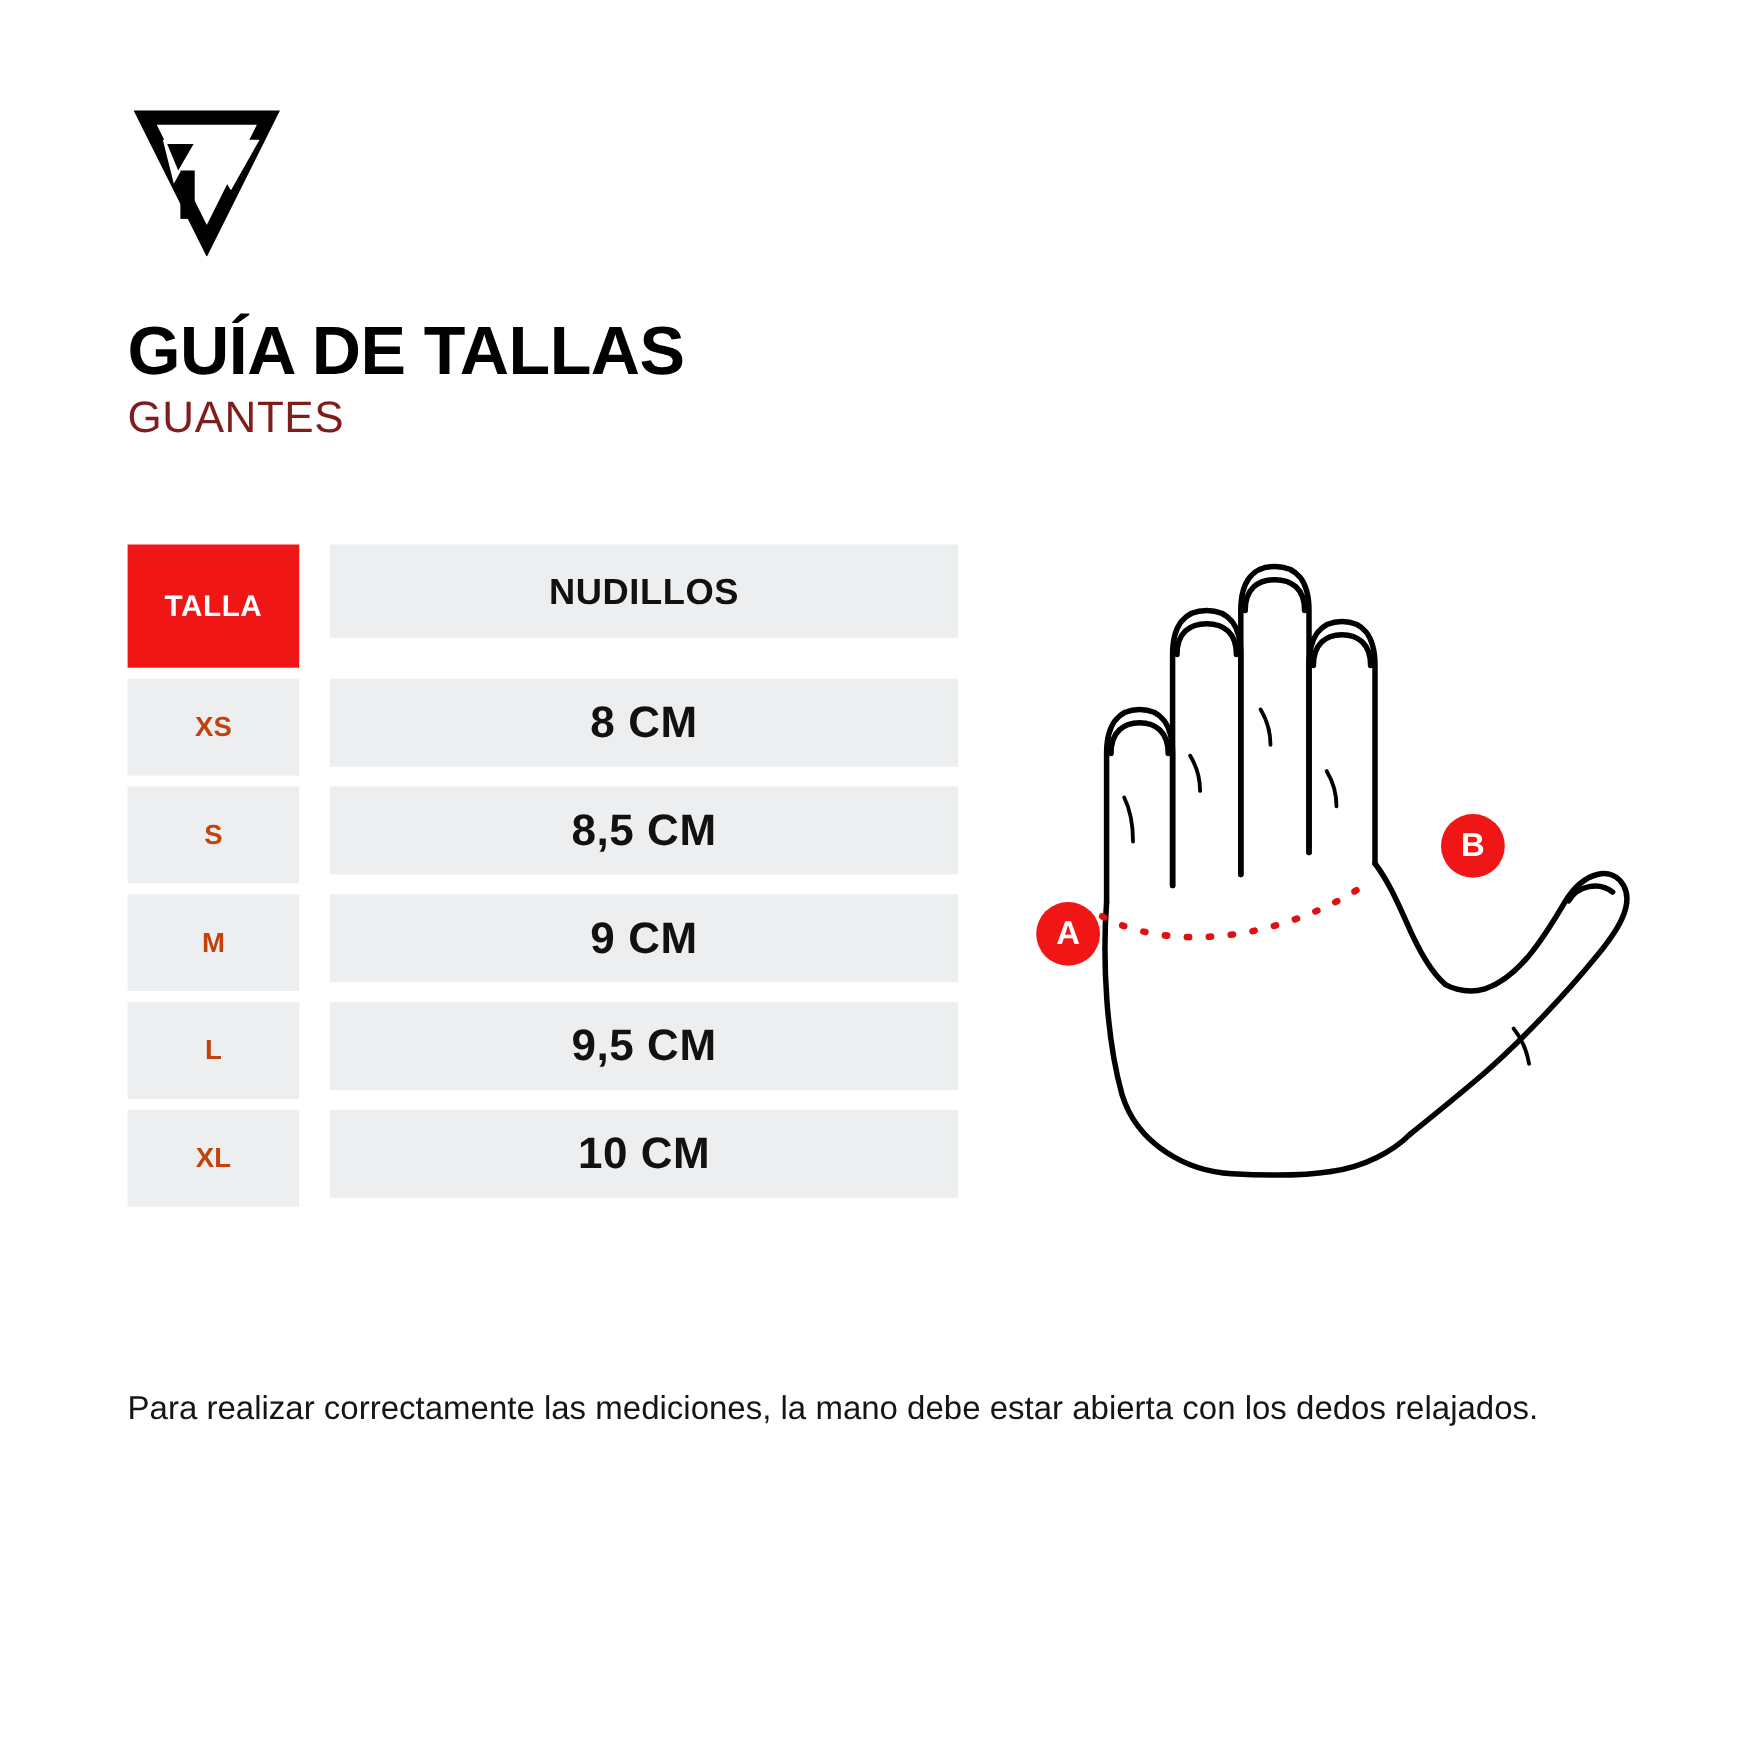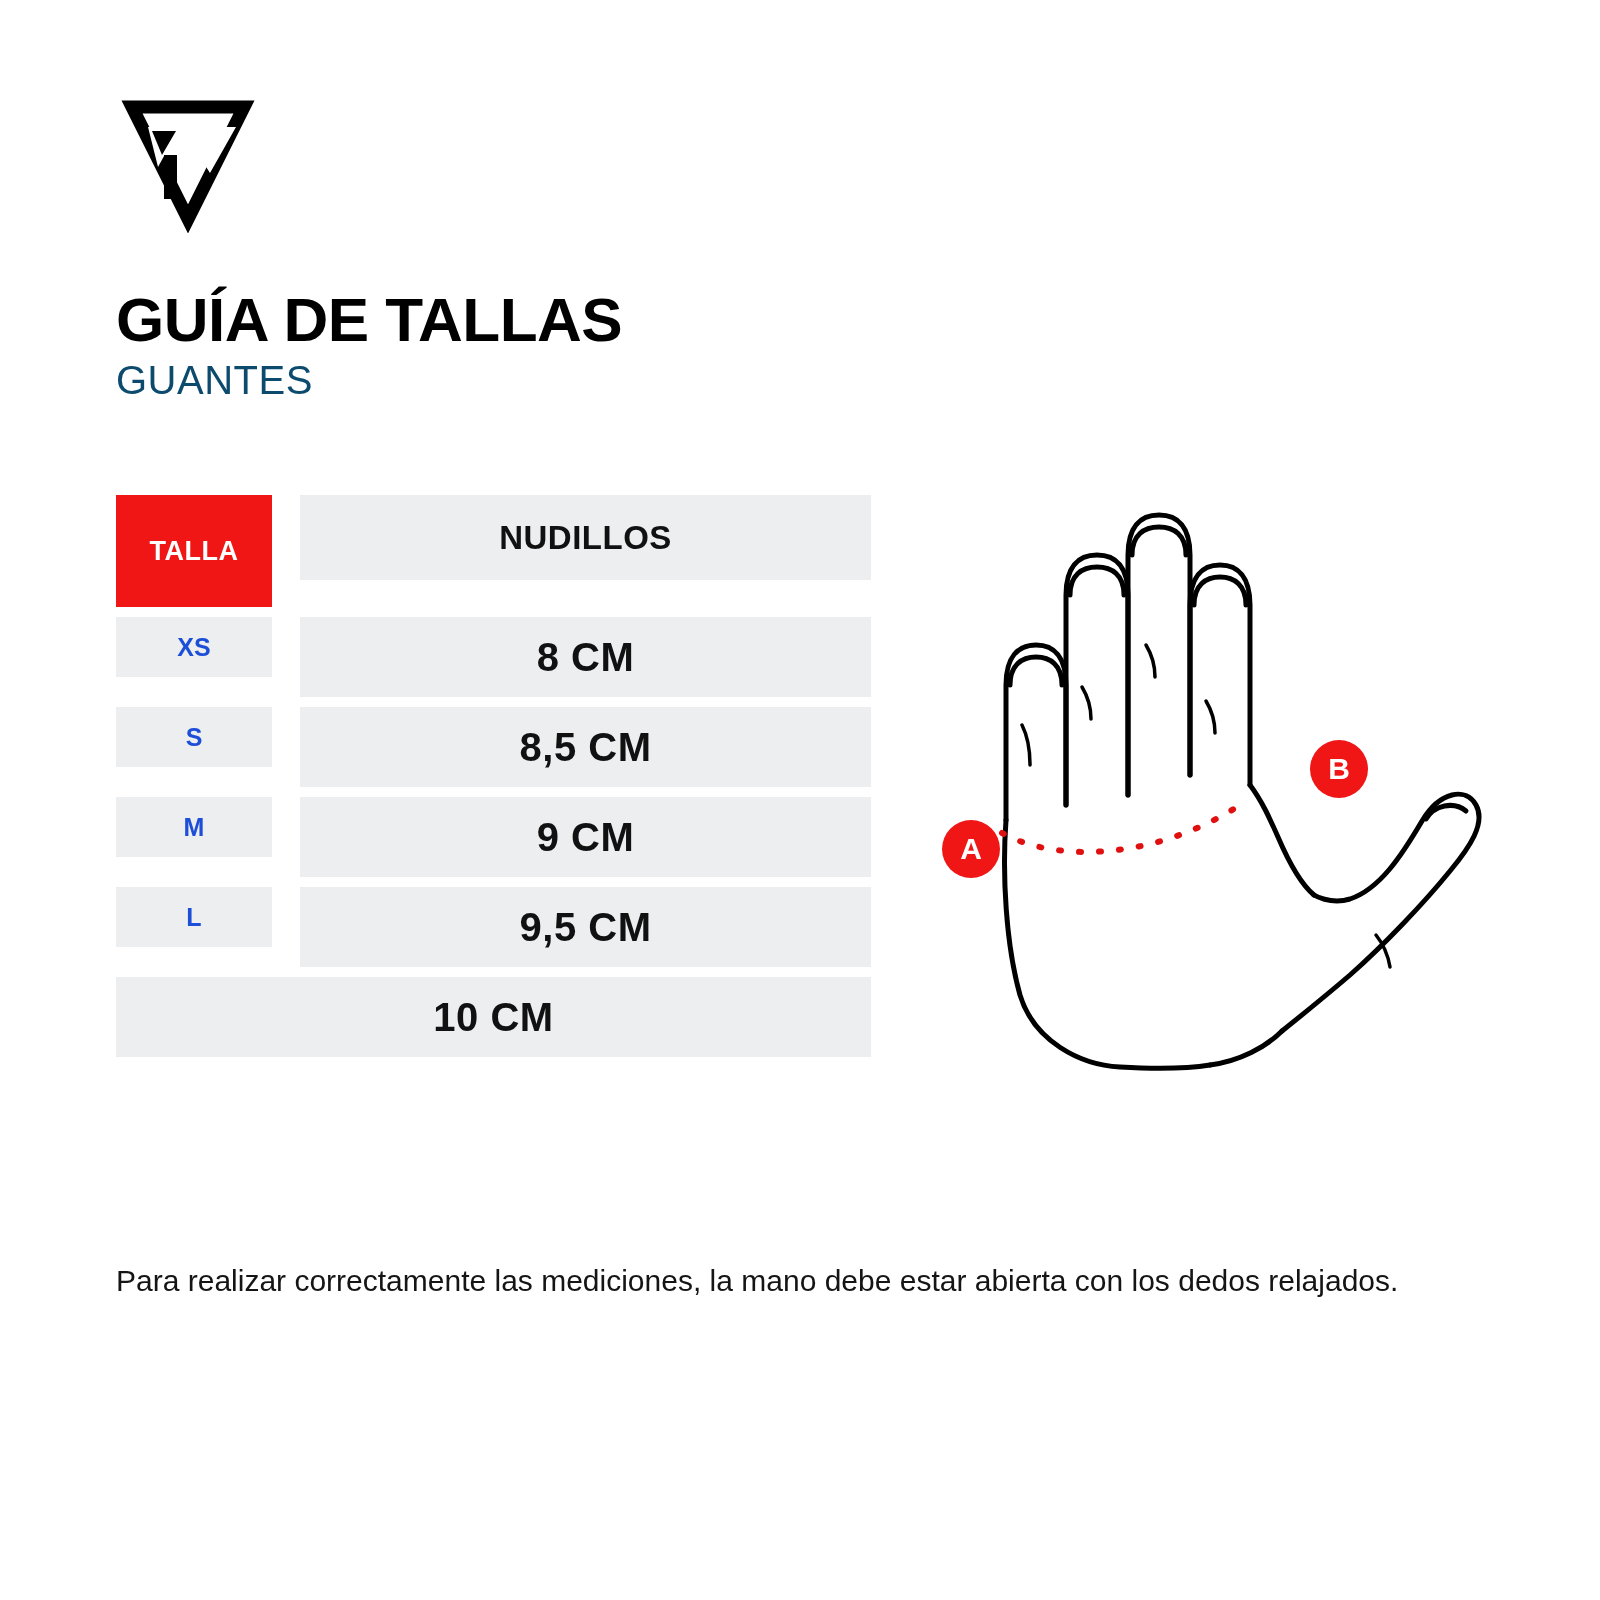--- a/index.html
+++ b/index.html
@@ -46,21 +46,21 @@
     letter-spacing: -0.5px;
     line-height: 1.05;
     margin: 0;
     color: #000000;
   }
   .subtitle {
     font-size: 40px;
     font-weight: normal;
     letter-spacing: 0.5px;
     margin: 6px 0 0 0;
-    color: #0c4a6e;
+    color: #7f1d1d;
   }
 
   
   .table {
     position: absolute;
     left: 116px;
     top: 480px;
     width: 755px;
   }
   .row {
@@ -69,22 +69,22 @@
     margin-bottom: 10px;
   }
   .cell-size {
     width: 156px;
     background: #eceef0;
     display: flex;
     align-items: center;
     justify-content: center;
     font-size: 25px;
     font-weight: bold;
-    color: #1d4ed8;
-    height: 60px;
+    color: #c2410c;
+    height: 88px;
   }
   .cell-value {
     flex: 1;
     background: #eceef0;
     display: flex;
     align-items: center;
     justify-content: center;
     font-size: 40px;
     font-weight: bold;
     color: #111;
@@ -195,20 +195,21 @@
       <div class="cell-size">M</div>
       <div class="cell-value">9 CM</div>
     </div>
 
     <div class="row">
       <div class="cell-size">L</div>
       <div class="cell-value">9,5 CM</div>
     </div>
 
     <div class="row">
+      <div class="cell-size">XL</div>
       <div class="cell-value">10 CM</div>
     </div>
 
     <div class="row">
     </div>
 
   </div>
 
   <div class="hand-wrap">
     <svg width="600" height="630" viewBox="0 0 600 630" aria-hidden="true">

